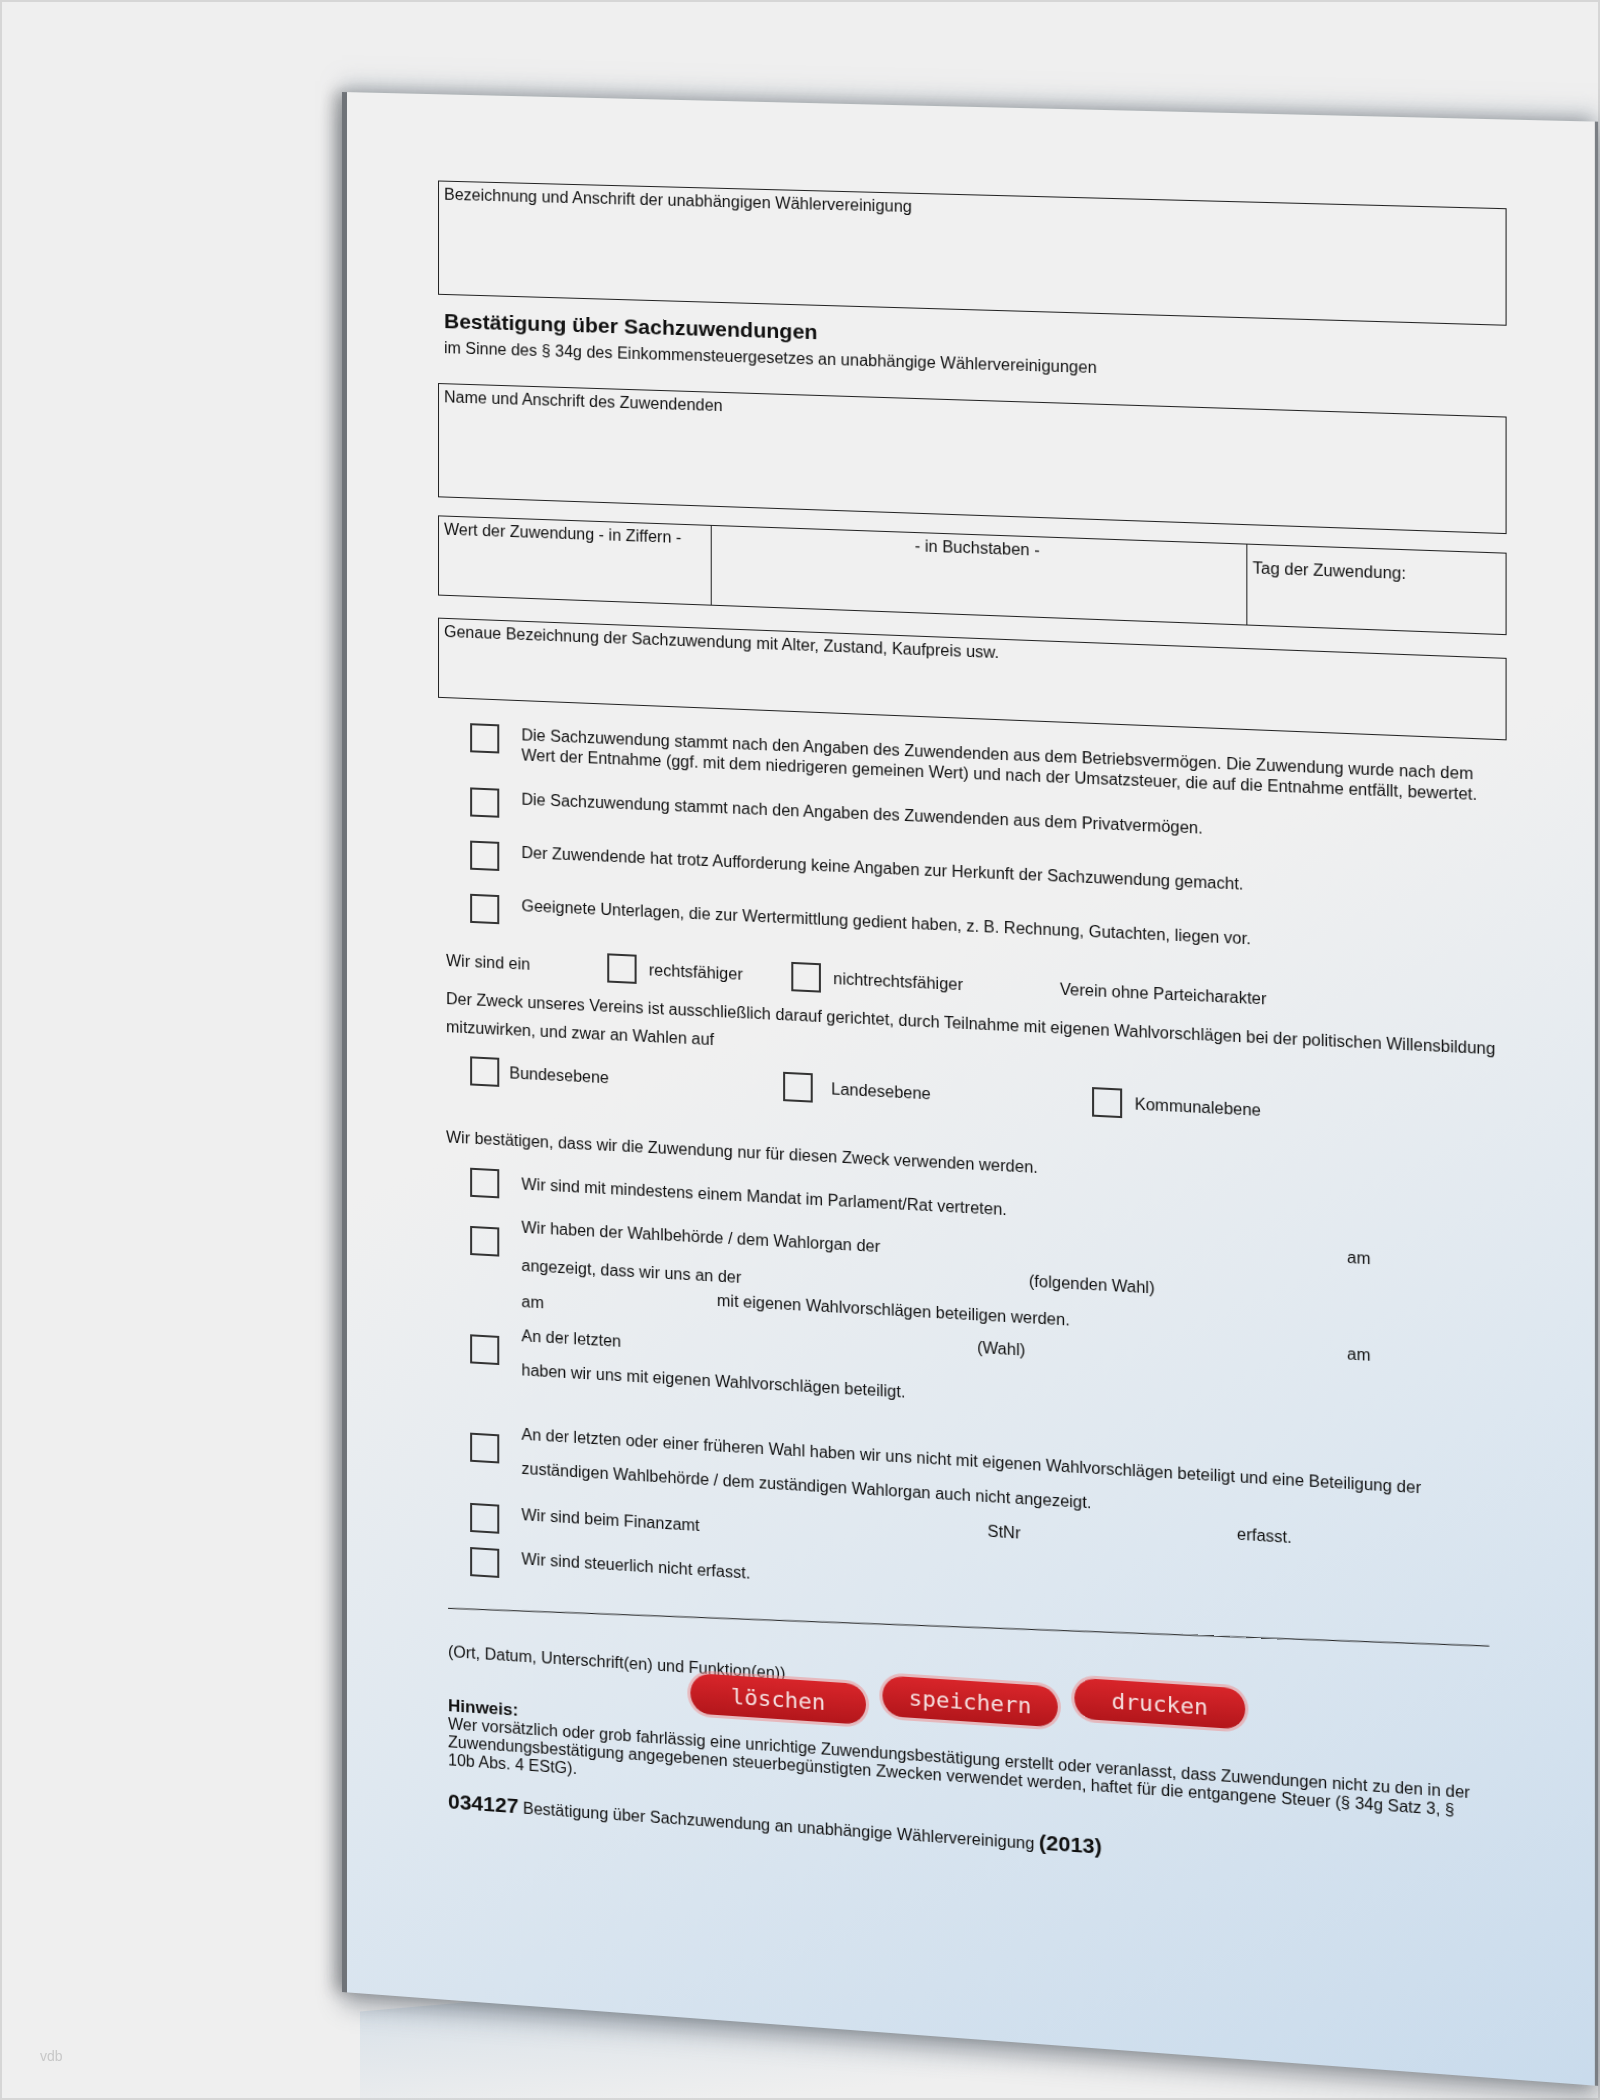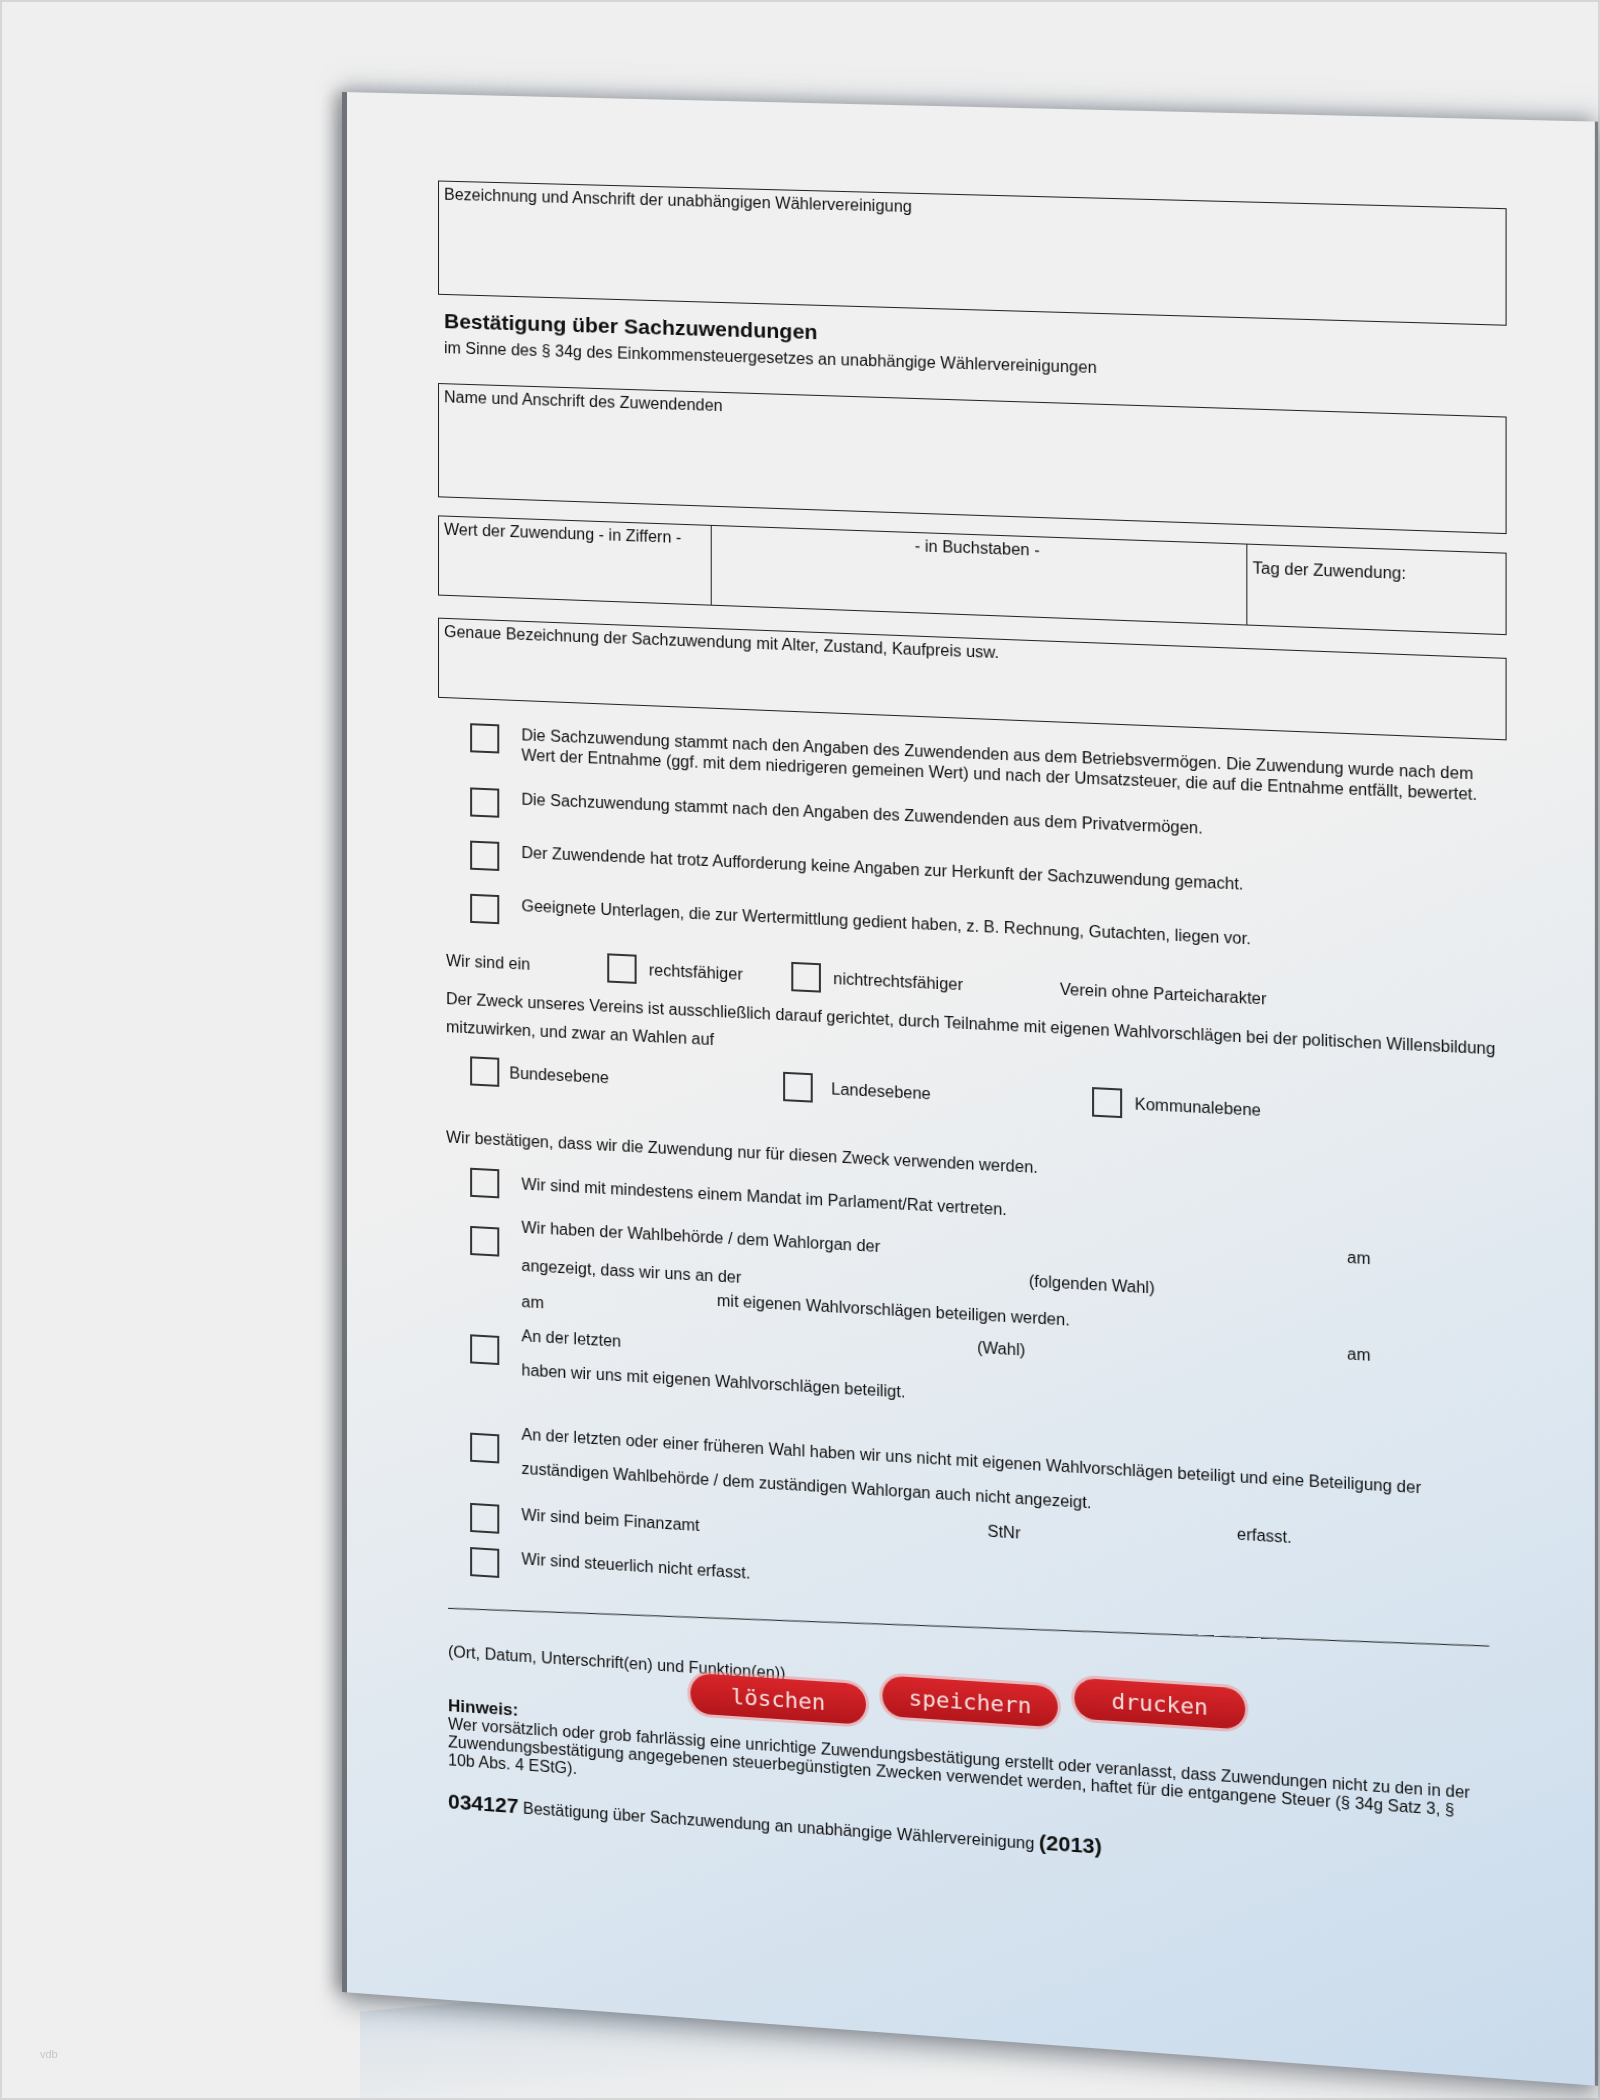--- a/index.html
+++ b/index.html
@@ -1,18 +1,18 @@
 <!DOCTYPE html>
 <html><head>
 <meta charset="utf-8">
 <style>
   html,body{margin:0;padding:0;}
   body{width:1600px;height:2100px;background:#efefef;position:relative;overflow:hidden;font-family:"Liberation Sans",sans-serif;color:#111;}
   .frame{position:absolute;left:0;top:0;width:1596px;height:2096px;border:2px solid #d6d6d6;}
-  .watermark{position:absolute;left:40px;top:2048px;font-size:11px;color:#c8c8c8;}
+  .watermark{position:absolute;left:40px;top:2048px;font-size:14px;color:#c8c8c8;}
   .reflection{position:absolute;left:360px;top:1960px;width:1180px;height:120px;
     background:linear-gradient(to bottom,rgba(200,215,228,0.55),rgba(239,239,239,0));
     transform:skewY(-5deg);}
   .sheet-wrap{position:absolute;left:342px;top:92px;width:1218px;height:1900px;
     transform:perspective(2600px) rotateY(-4deg) skewY(1.35deg);transform-origin:left top;}
   .sheet{position:absolute;inset:0;
     background:linear-gradient(155deg,#f0f0f0 0%,#f0f0f0 45%,#dde7f0 72%,#c9dbec 100%);
     border-left:5px solid #6f7378;border-right:3px solid #7a7e83;
     box-shadow:-8px 0 14px rgba(0,0,0,0.25), 0 -10px 18px rgba(160,170,180,0.5), 0 14px 22px rgba(90,100,110,0.45);}
   .inner{position:absolute;left:96px;top:86px;width:1036px;}

